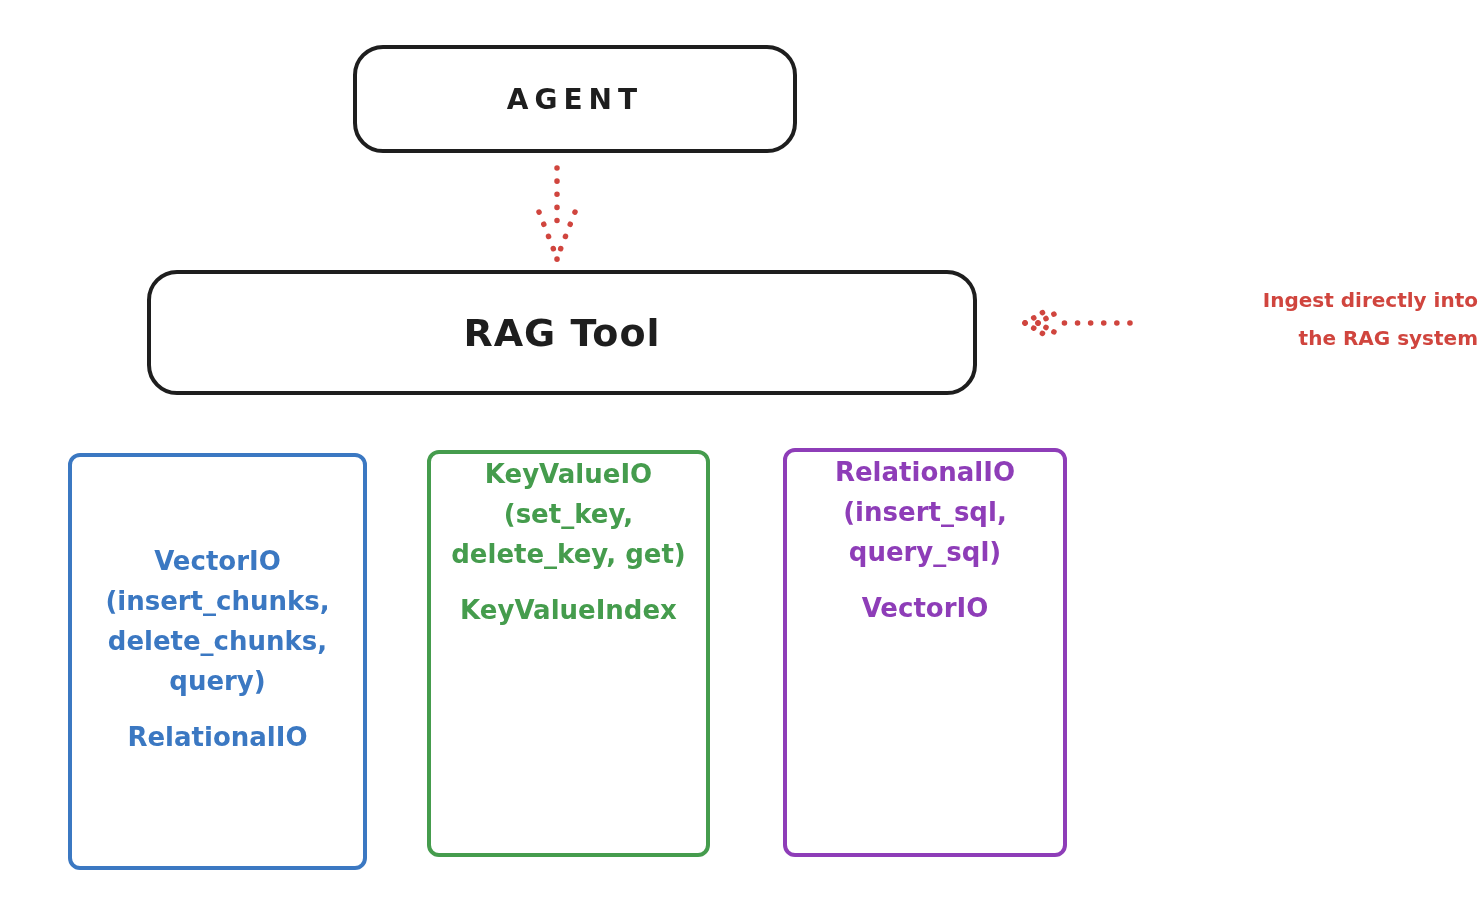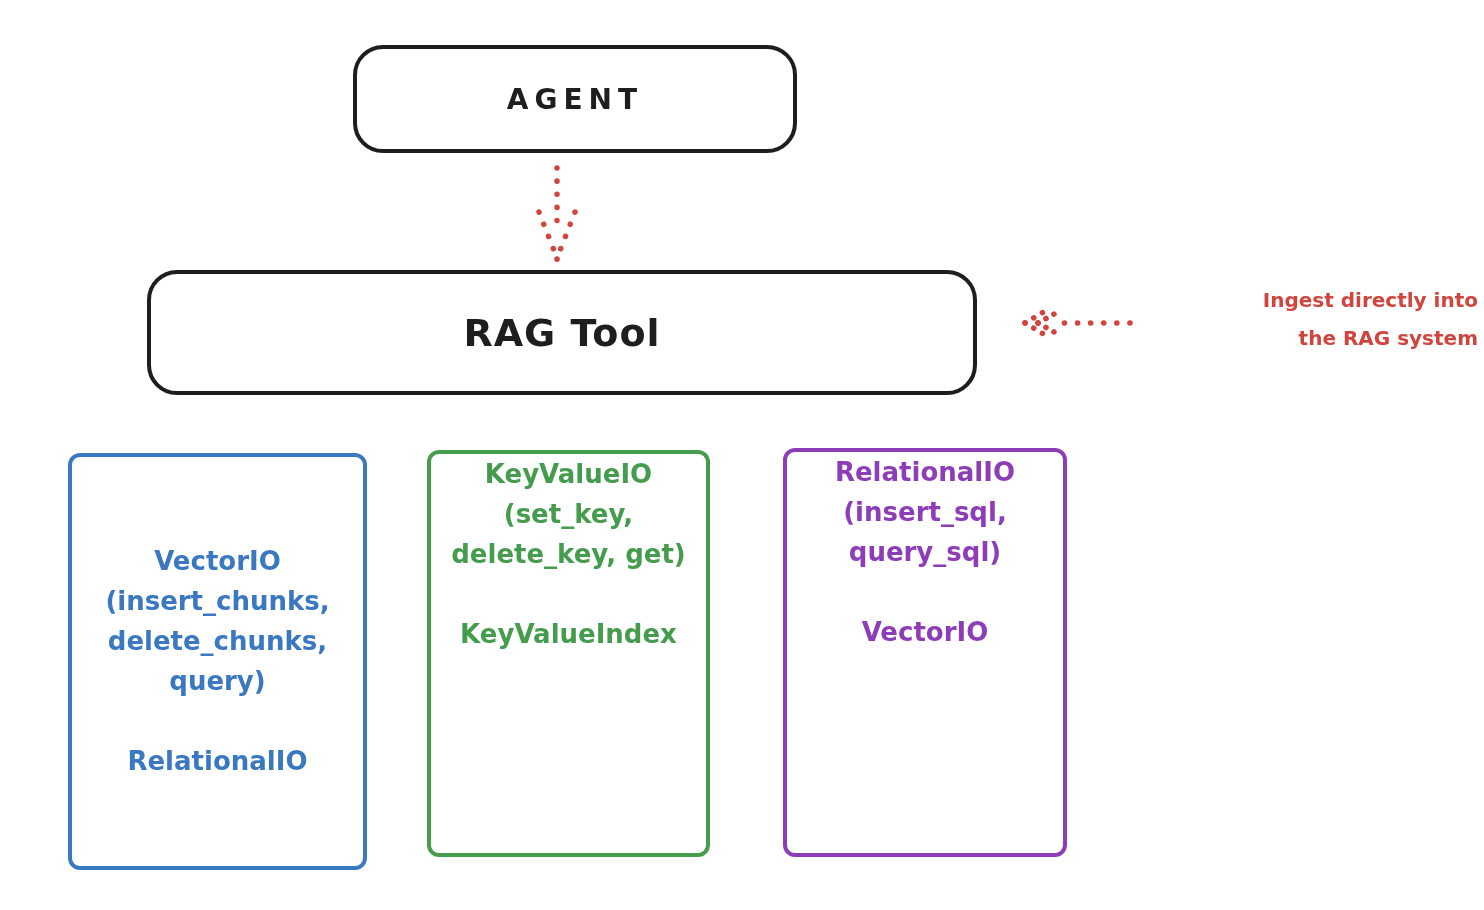--- a/index.html
+++ b/index.html
@@ -68,21 +68,21 @@
     box-sizing: border-box;
     border: 4px solid;
     border-radius: 12px;
     text-align: center;
     font-size: 26px;
     font-weight: 600;
     line-height: 40px;
     background: #ffffff;
   }
   .iobox .methods { white-space: pre-line; }
-  .iobox .index-name { margin-top: 40px; }
+  .iobox .index-name { margin-top: 16px; }
   .iobox-vector {
     left: 68px; top: 453px;
     width: 299px; height: 417px;
     color: var(--blue);
     border-color: var(--blue);
     padding-top: 84px;
   }
   .iobox-keyvalue {
     left: 427px; top: 450px;
     width: 283px; height: 407px;

